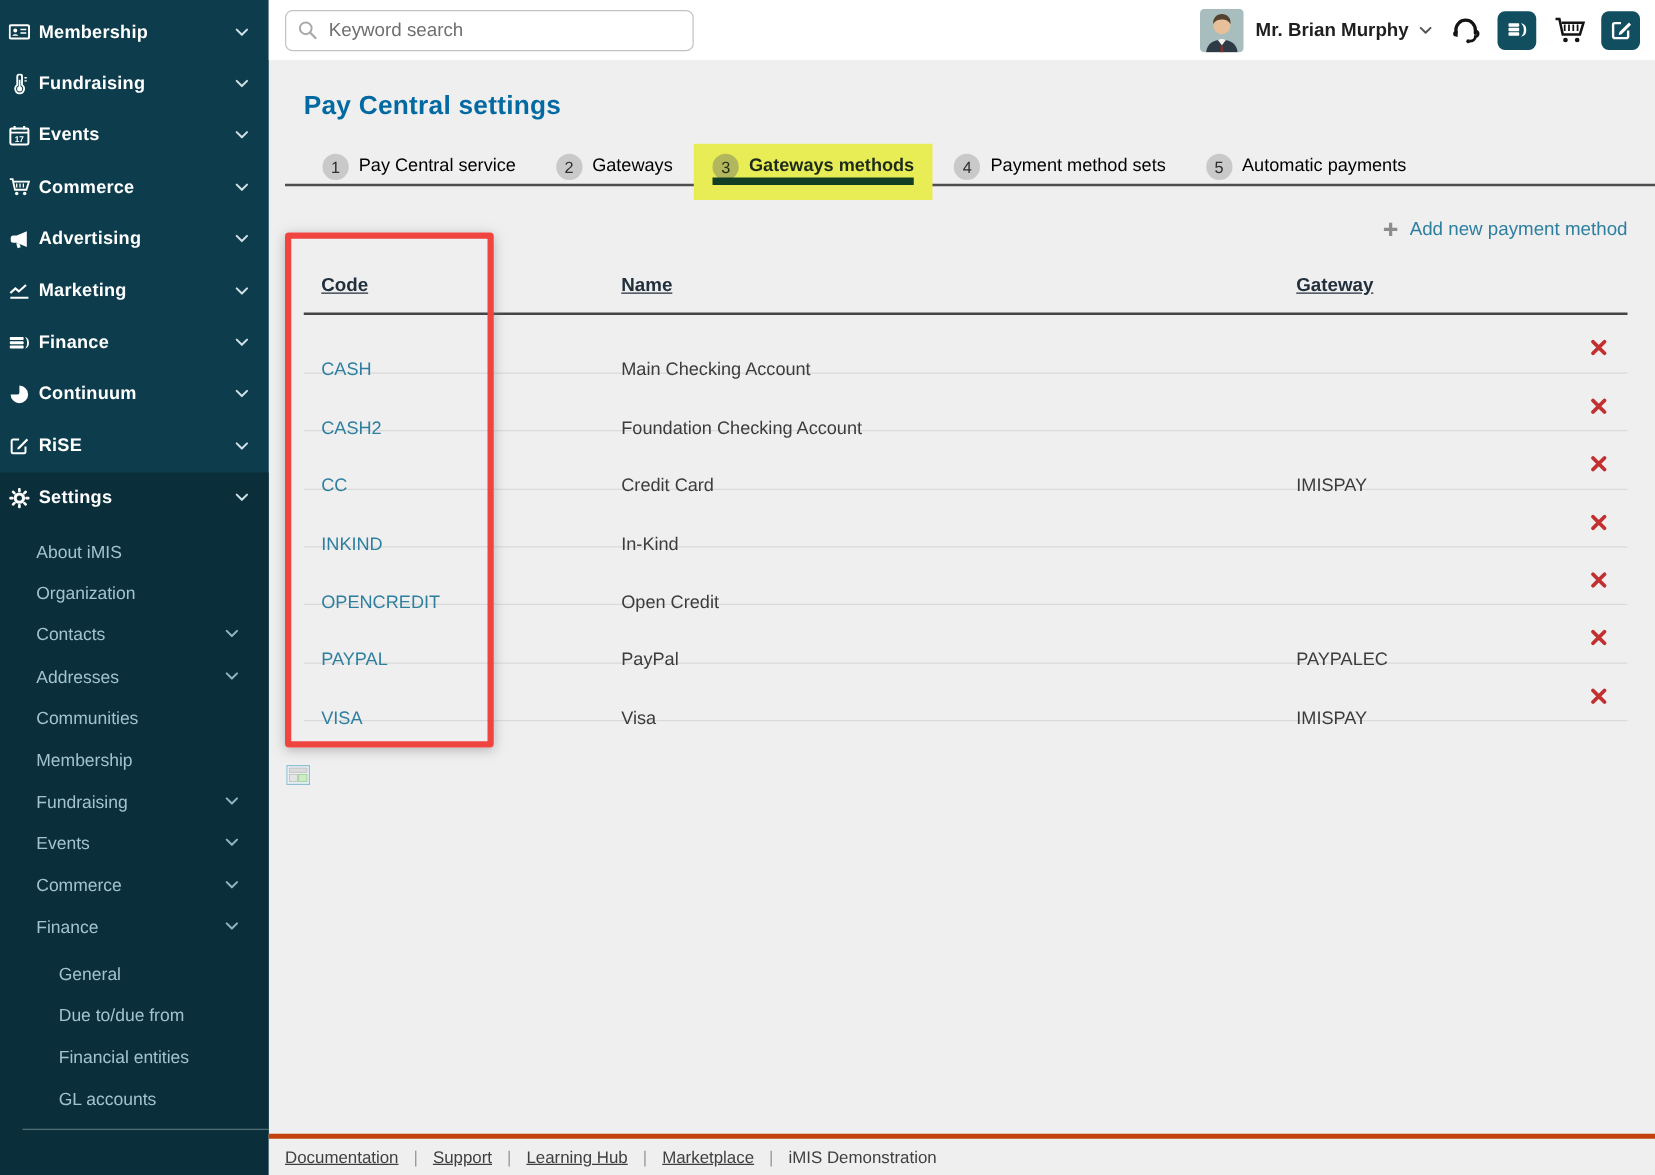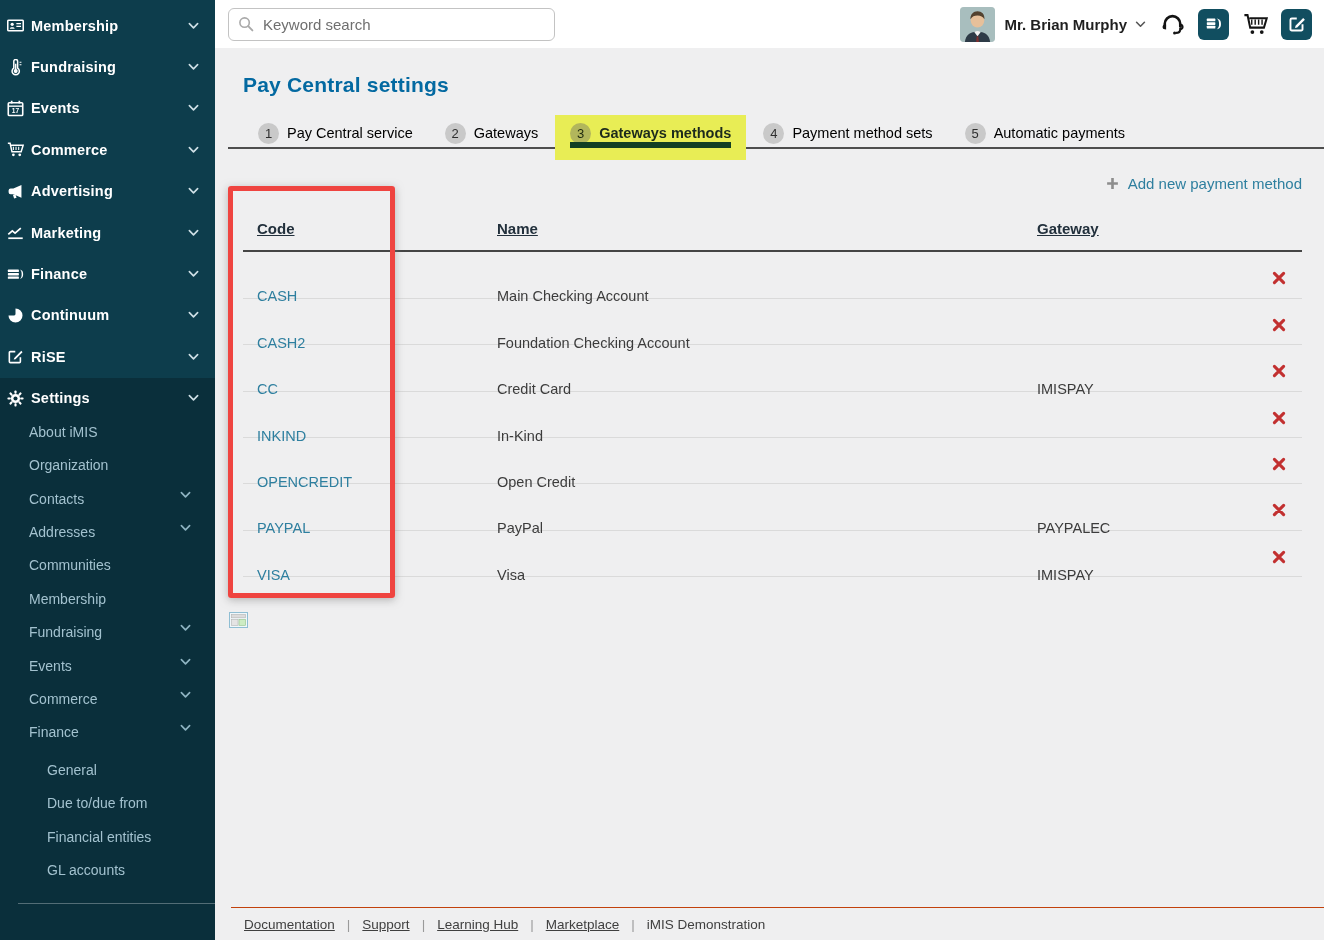--- a/index.html
+++ b/index.html
@@ -17,21 +17,21 @@
   .sidebar{flex:0 0 215px;background:var(--sidebar-bg);display:flex;flex-direction:column;overflow:hidden;}
   .icon{display:inline-flex;}
   .icon svg{width:100%;height:100%;display:block;}
   .side-item{height:41.4px;display:flex;align-items:center;padding:0 16px 0 7px;cursor:pointer;color:#fff;}
   .side-item .icon.main-ic{width:17px;height:17px;flex:0 0 17px;color:#fff;}
   .side-label{margin-left:7px;font-size:14.5px;font-weight:700;letter-spacing:.2px;white-space:nowrap;}
   .chev{width:11px;height:8px;margin-left:auto;flex:0 0 11px;color:#cfe0e6;}
   .sidebar-top{padding-top:5px;}
   .settings-section{background:var(--sidebar-dark);flex:1;display:flex;flex-direction:column;}
   .submenu{padding-top:5px;}
-  .sub-item{height:33.4px;display:flex;padding:0 24px 0 29px;color:#A3C2CF;font-size:14px;cursor:pointer;white-space:nowrap;}
+  .sub-item{height:33.4px;display:flex;align-items:center;padding:0 24px 0 29px;color:#A3C2CF;font-size:14px;cursor:pointer;white-space:nowrap;}
   .sub-item .chev{color:#8FB4C2;}
   .subsub .sub-item{padding-left:47px;}
   .subsub{padding-top:4px;}
   .sub-item.active{color:#ffffff;font-weight:700;}
   .sidebar-divider{border-top:1px solid rgba(255,255,255,.3);margin:8px 0 0 18px;}
 
   
   .main{flex:1;display:flex;flex-direction:column;position:relative;min-width:0;}
   .topbar{height:48px;background:#fff;display:flex;align-items:center;padding:0 8px 0 13px;flex:0 0 48px;}
   .search-box{width:327px;height:33px;border:1px solid #c3c3c3;border-radius:6px;background:#fff;
@@ -79,21 +79,21 @@
   .del-btn{width:14px;height:14px;color:var(--delete-red);cursor:pointer;}
 
   .grid-btn{position:absolute;left:14px;top:564px;width:19px;height:16px;cursor:default;}
 
   
   .annotation-rect{position:absolute;left:13px;top:138px;width:167px;height:412px;
                    border:5px solid var(--annotation);border-radius:3px;pointer-events:none;z-index:3;
                    box-shadow:0 2px 9px rgba(130,130,130,.55);}
 
   
-  .footer{position:absolute;left:16px;right:0;bottom:0;height:33px;border-top:1px solid #c2410c;
+  .footer{position:absolute;left:0;right:0;bottom:0;height:33px;border-top:4px solid #c2410c;
           display:flex;align-items:center;padding-left:13px;font-size:13.5px;background:#efeff0;}
   .f-link{color:#3f3f3f;text-decoration:underline;cursor:pointer;white-space:nowrap;}
   .f-sep{color:#9a9a9a;margin:0 12px;}
   .f-text{color:#3f3f3f;}
 </style>
 </head>
 <body>
 
 <div class="app">
 

